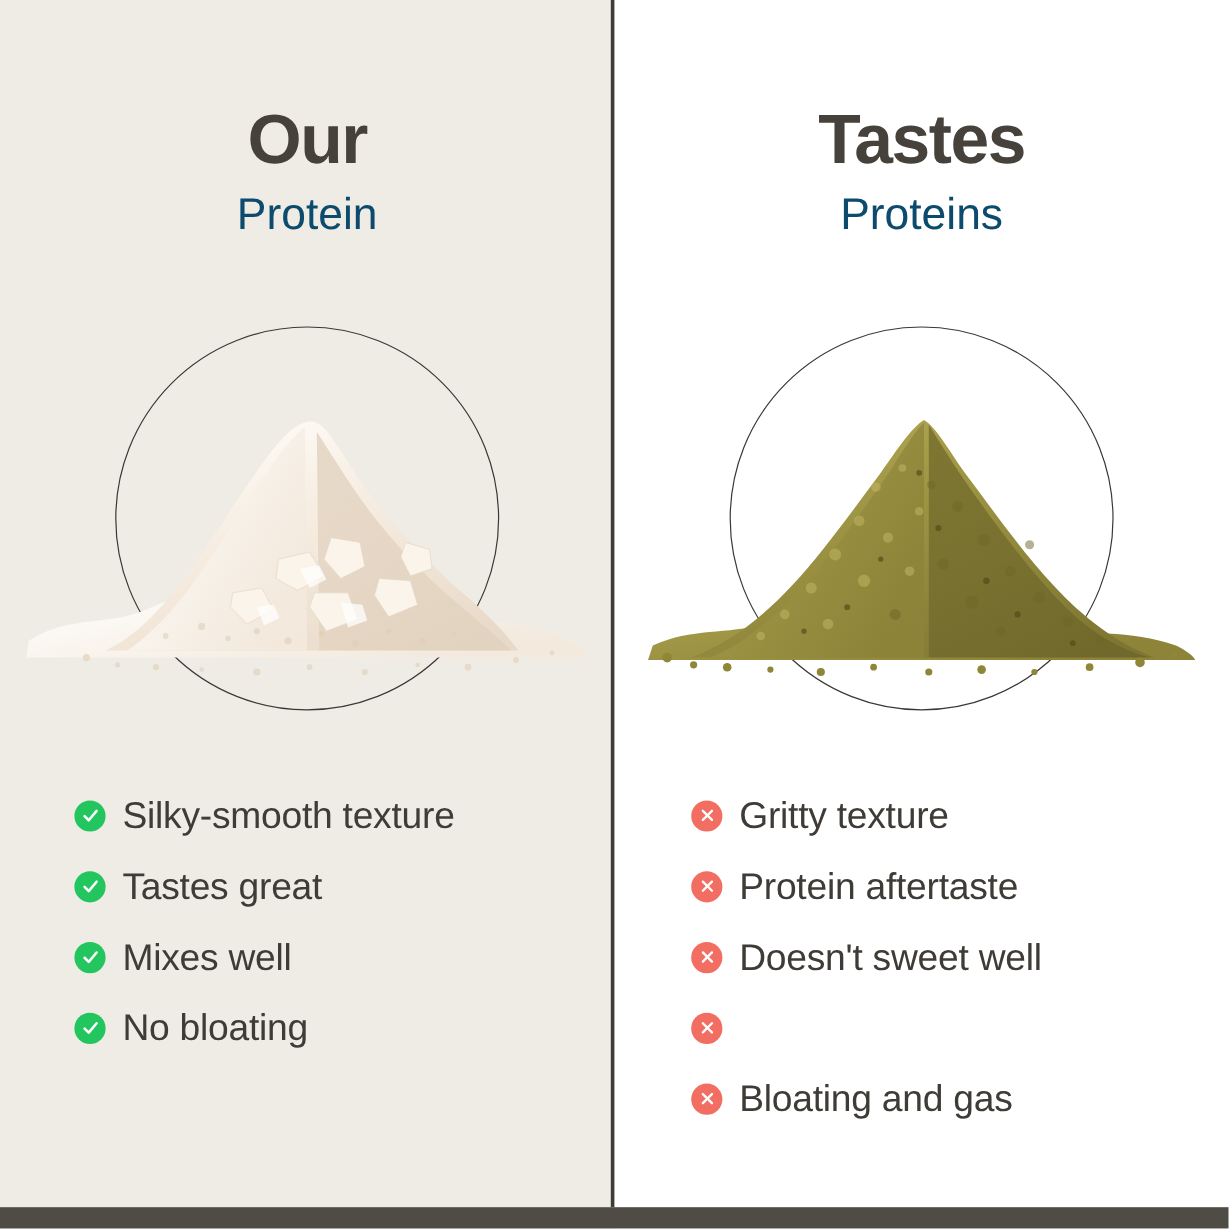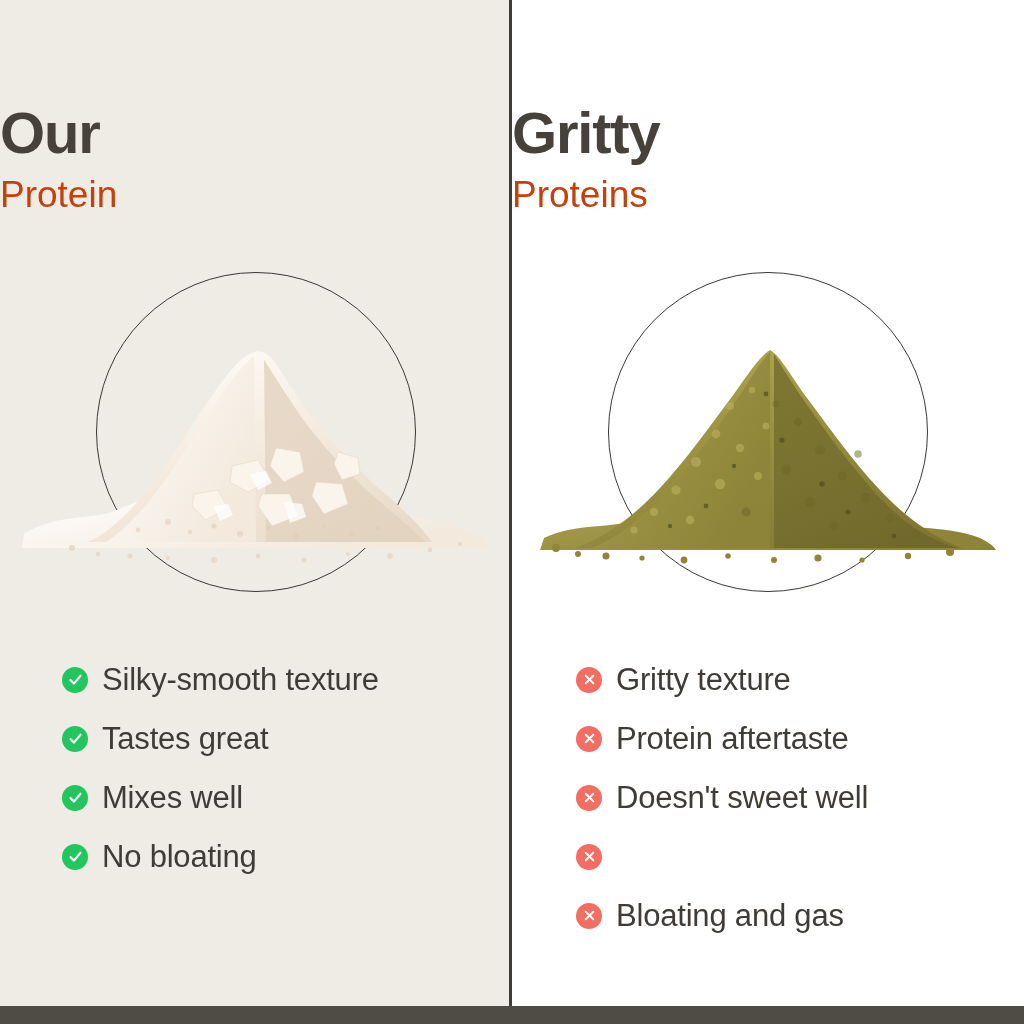--- a/index.html
+++ b/index.html
@@ -45,36 +45,36 @@
     background: #4f4b45;
     z-index: 7;
   }
 
   
   .head-block {
     position: absolute;
     left: 0;
     right: 0;
     top: 88px;
+    text-align: center;
     z-index: 3;
-    margin-top: 16px;
   }
   .head-main {
     font-size: 58px;
     font-weight: 700;
     letter-spacing: -1.2px;
     color: #46423b;
     line-height: 1.0;
     margin: 0;
   }
   .head-sub {
     font-size: 37px;
     font-weight: 400;
     letter-spacing: 0px;
-    color: #c2410c;
+    color: #0c4a6e;
     line-height: 1.0;
     margin-top: 14px;
   }
 
   
   .circle-stage {
     position: absolute;
     top: 272px;
     left: 96px;
     width: 320px;
@@ -265,21 +265,21 @@
           </svg>
         </span>
         <span class="bullet-text">No bloating</span>
       </div>
 
     </div>
   </div>
 
   <div class="panel panel-right">
     <div class="head-block">
-      <div class="head-main">Gritty</div>
+      <div class="head-main">Tastes</div>
       <div class="head-sub">Proteins</div>
     </div>
   </div>
 
   <div class="circle-stage right">
     <div class="ring"></div>
     <div class="powder-wrap">
       <svg class="powder-svg" viewBox="0 0 476 282" preserveAspectRatio="none">
         <defs>
           <linearGradient id="oliveMain" x1="0.15" y1="0" x2="0.85" y2="1">

